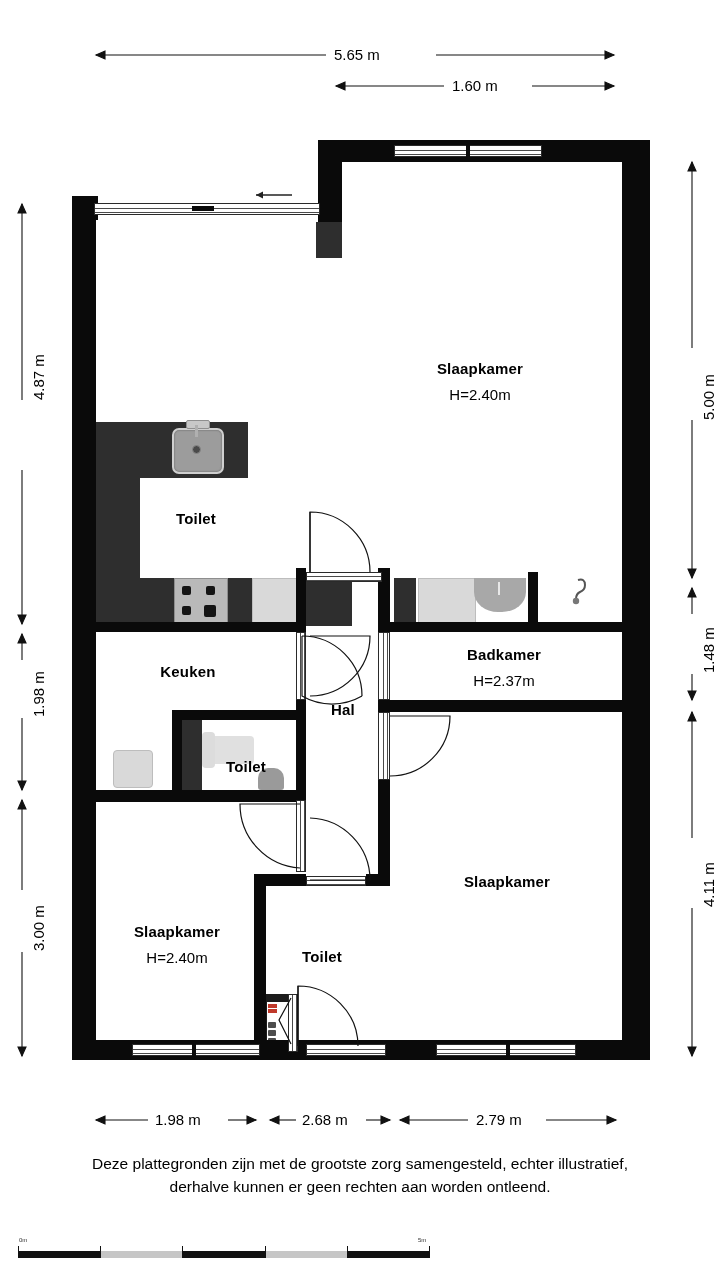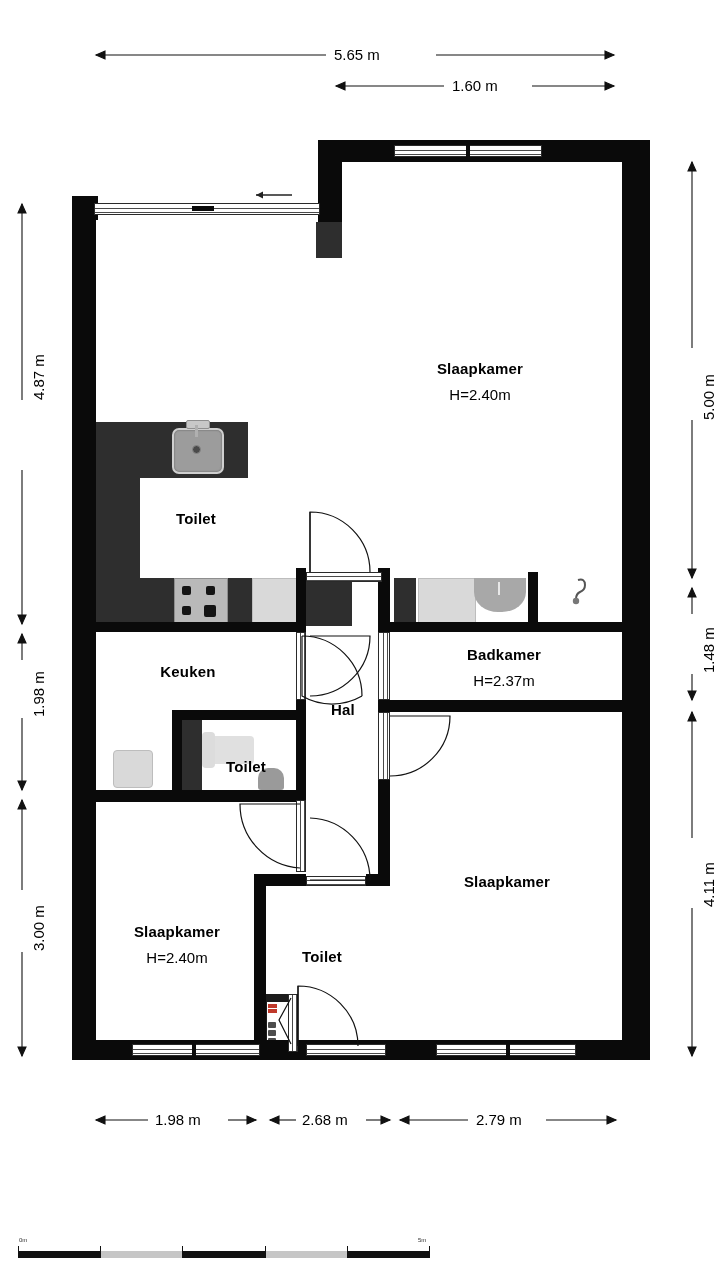--- a/index.html
+++ b/index.html
@@ -280,20 +280,24 @@
   <div class="dimtxt rot" style="left:30px;top:951px;transform:rotate(-90deg);">3.00 m</div>
 
   <div class="dimtxt rot" style="left:700px;top:420px;transform:rotate(-90deg);">5.00 m</div>
   <div class="dimtxt rot" style="left:700px;top:673px;transform:rotate(-90deg);">1.48 m</div>
   <div class="dimtxt rot" style="left:700px;top:907px;transform:rotate(-90deg);">4.11 m</div>
 
   <div class="dimtxt" style="left:155px;top:1111px;">1.98 m</div>
   <div class="dimtxt" style="left:302px;top:1111px;">2.68 m</div>
   <div class="dimtxt" style="left:476px;top:1111px;">2.79 m</div>
 
+  <div id="disc">
+    <div>Deze plattegronden zijn met de grootste zorg samengesteld, echter illustratief,</div>
+    <div>derhalve kunnen er geen rechten aan worden ontleend.</div>
+  </div>
 
   <div id="scale">
     <div class="sseg" style="left:0px;width:82px;background:#111;"></div>
     <div class="sseg" style="left:82px;width:82px;background:#c6c6c6;"></div>
     <div class="sseg" style="left:164px;width:83px;background:#111;"></div>
     <div class="sseg" style="left:247px;width:82px;background:#c6c6c6;"></div>
     <div class="sseg" style="left:329px;width:83px;background:#111;"></div>
     <div class="stick" style="left:0px;"></div>
     <div class="stick" style="left:82px;"></div>
     <div class="stick" style="left:164px;"></div>

